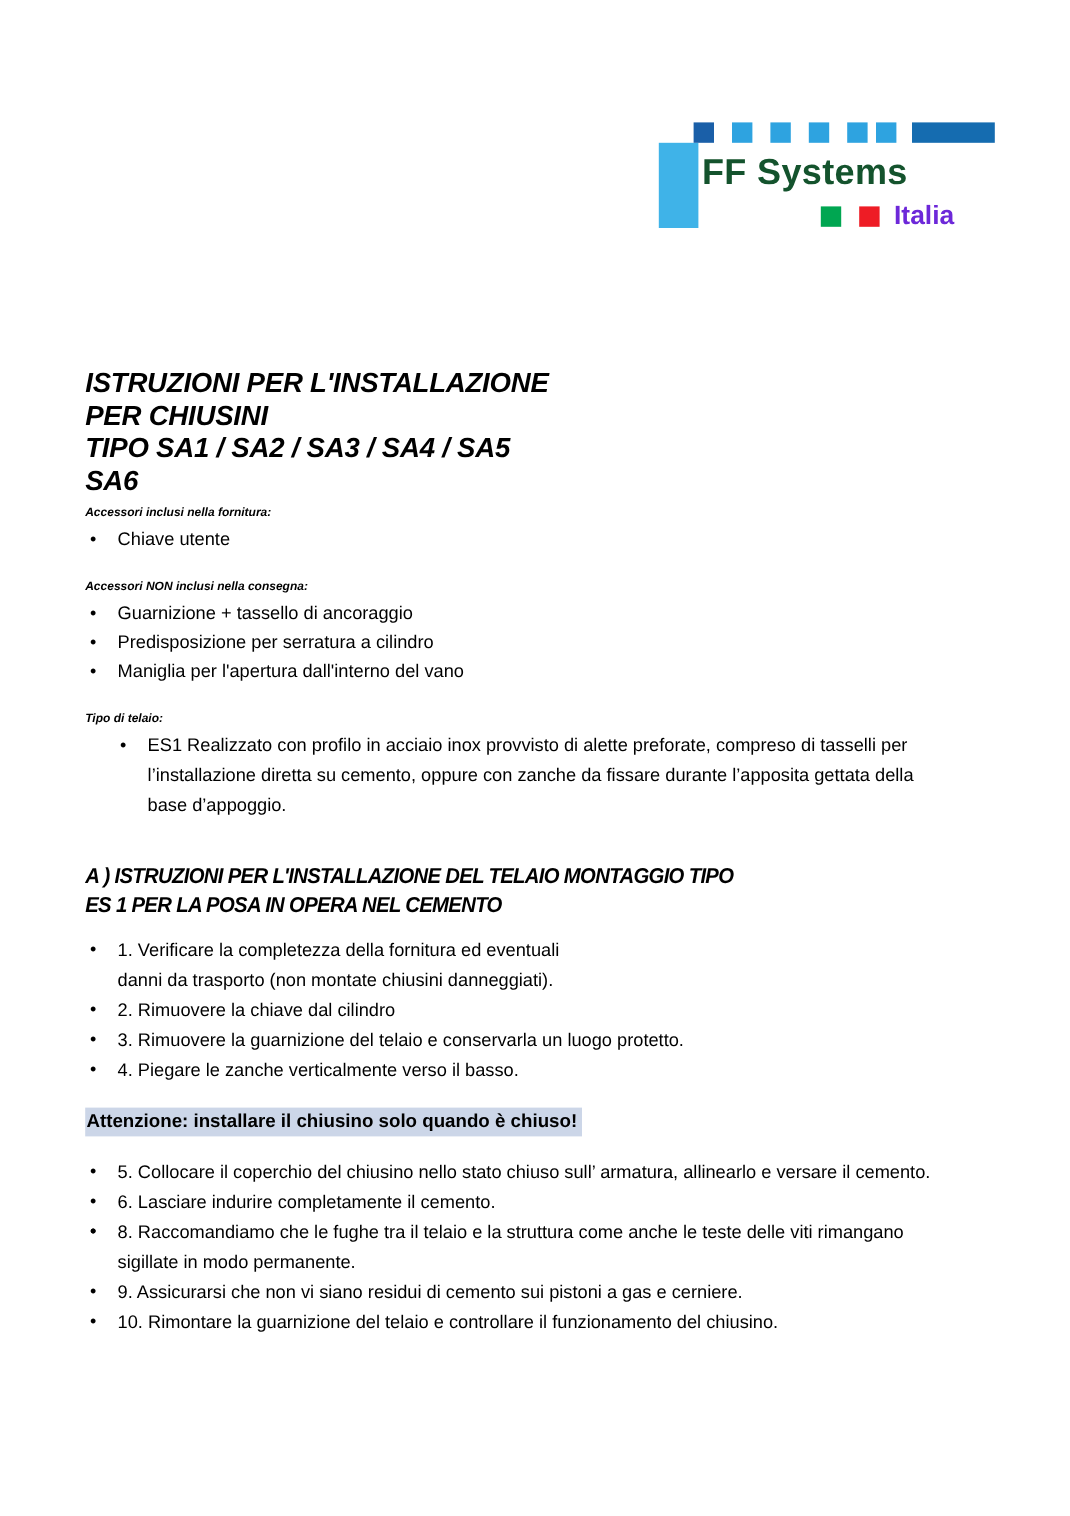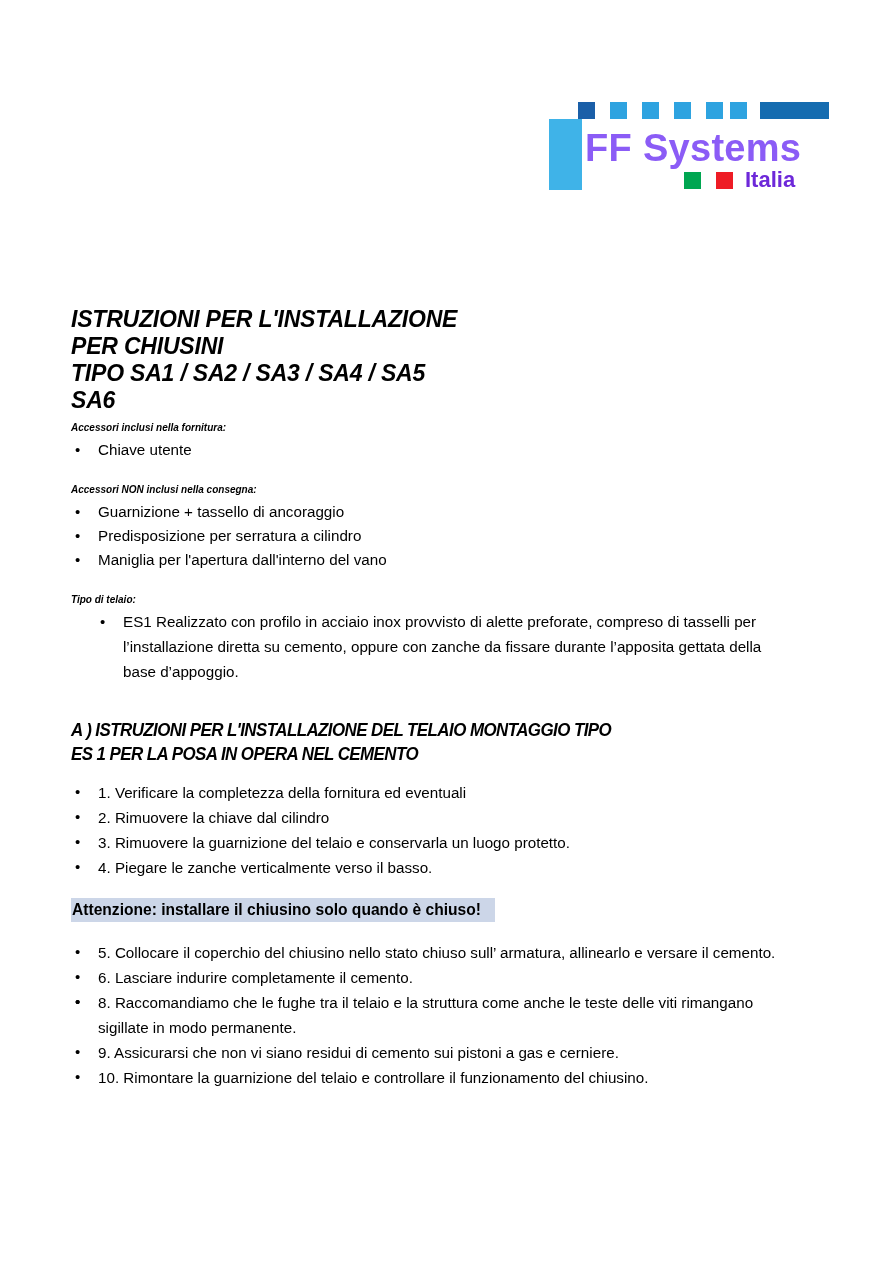--- a/index.html
+++ b/index.html
@@ -47,23 +47,23 @@
     top: 6px;
     left: 220px;
     width: 69px;
     height: 17px;
     background: #156cb0;
   }
   .logo-word {
     position: absolute;
     left: 45px;
     top: 31px;
-    font-size: 38px;
-    font-weight: bold;
-    color: #8b5cf6;
+    font-size: 30px;
+    font-weight: bold;
+    color: #14532d;
     letter-spacing: 0.3px;
     font-family: "Liberation Sans", sans-serif;
   }
   .logo-flag {
     position: absolute;
     width: 17px;
     height: 17px;
     top: 76px;
   }
   .logo-flag.green { left: 144px; background: #00a651; }
@@ -156,21 +156,21 @@
     transform-origin: left center;
   }
 
   .attention {
     display: inline-block;
     font-family: "Liberation Sans", sans-serif;
     font-weight: bold;
     font-size: 15.6px;
     line-height: 22px;
     background: #ccd6e8;
-    padding: 1px 14px 1px 1px;
+    padding: 1px 4px 1px 1px;
   }
 </style>
 </head>
 <body>
 
 <div id="logo">
   <div class="logo-bigblock"></div>
 
   <div class="logo-sq dark" style="left:38px;"></div>
   <div class="logo-sq" style="left:70px;"></div>
@@ -242,20 +242,21 @@
   </div>
 
   <div class="spacer-sm"></div>
 
   <ul class="blist tight">
     <li>
       <span class="bullet">•</span>
       <span>1. Verificare la completezza della fornitura ed eventuali</span>
     </li>
   </ul>
+  <div class="cont-line">danni da trasporto (non montate chiusini danneggiati).</div>
   <ul class="blist tight">
     <li>
       <span class="bullet">•</span>
       <span>2. Rimuovere la chiave dal cilindro</span>
     </li>
     <li>
       <span class="bullet">•</span>
       <span>3. Rimuovere la guarnizione del telaio e conservarla un luogo protetto.</span>
     </li>
     <li>

